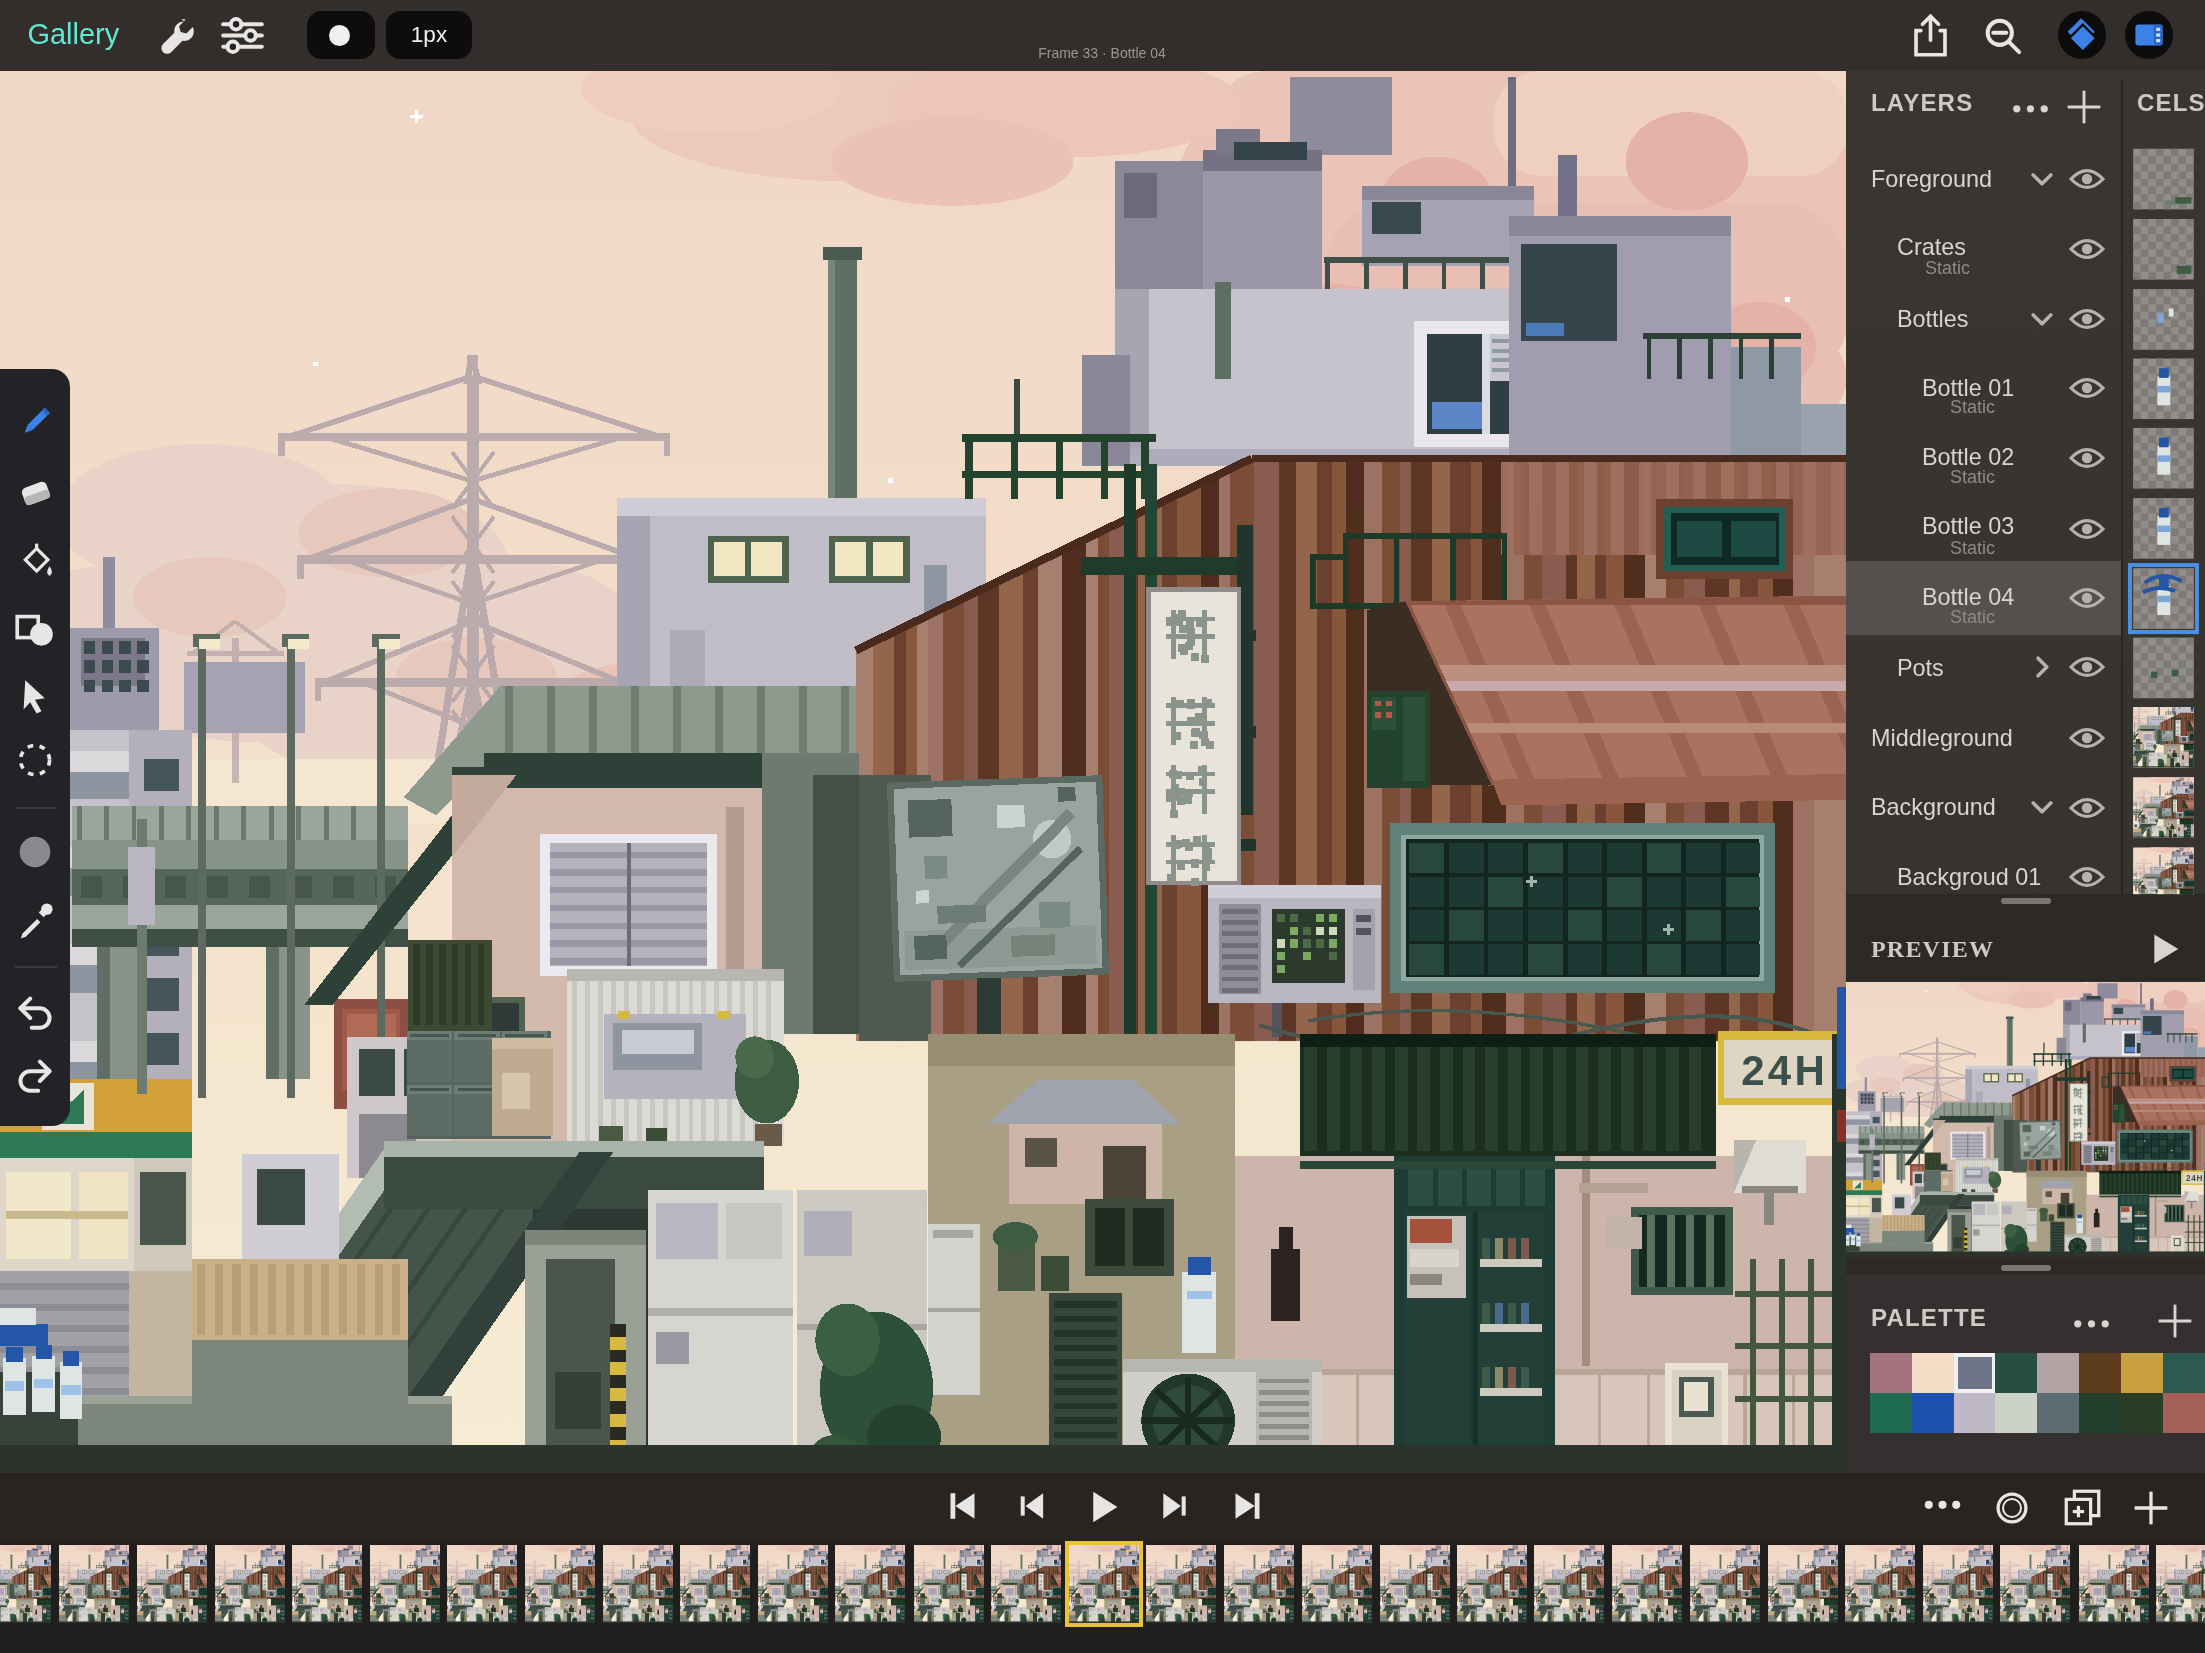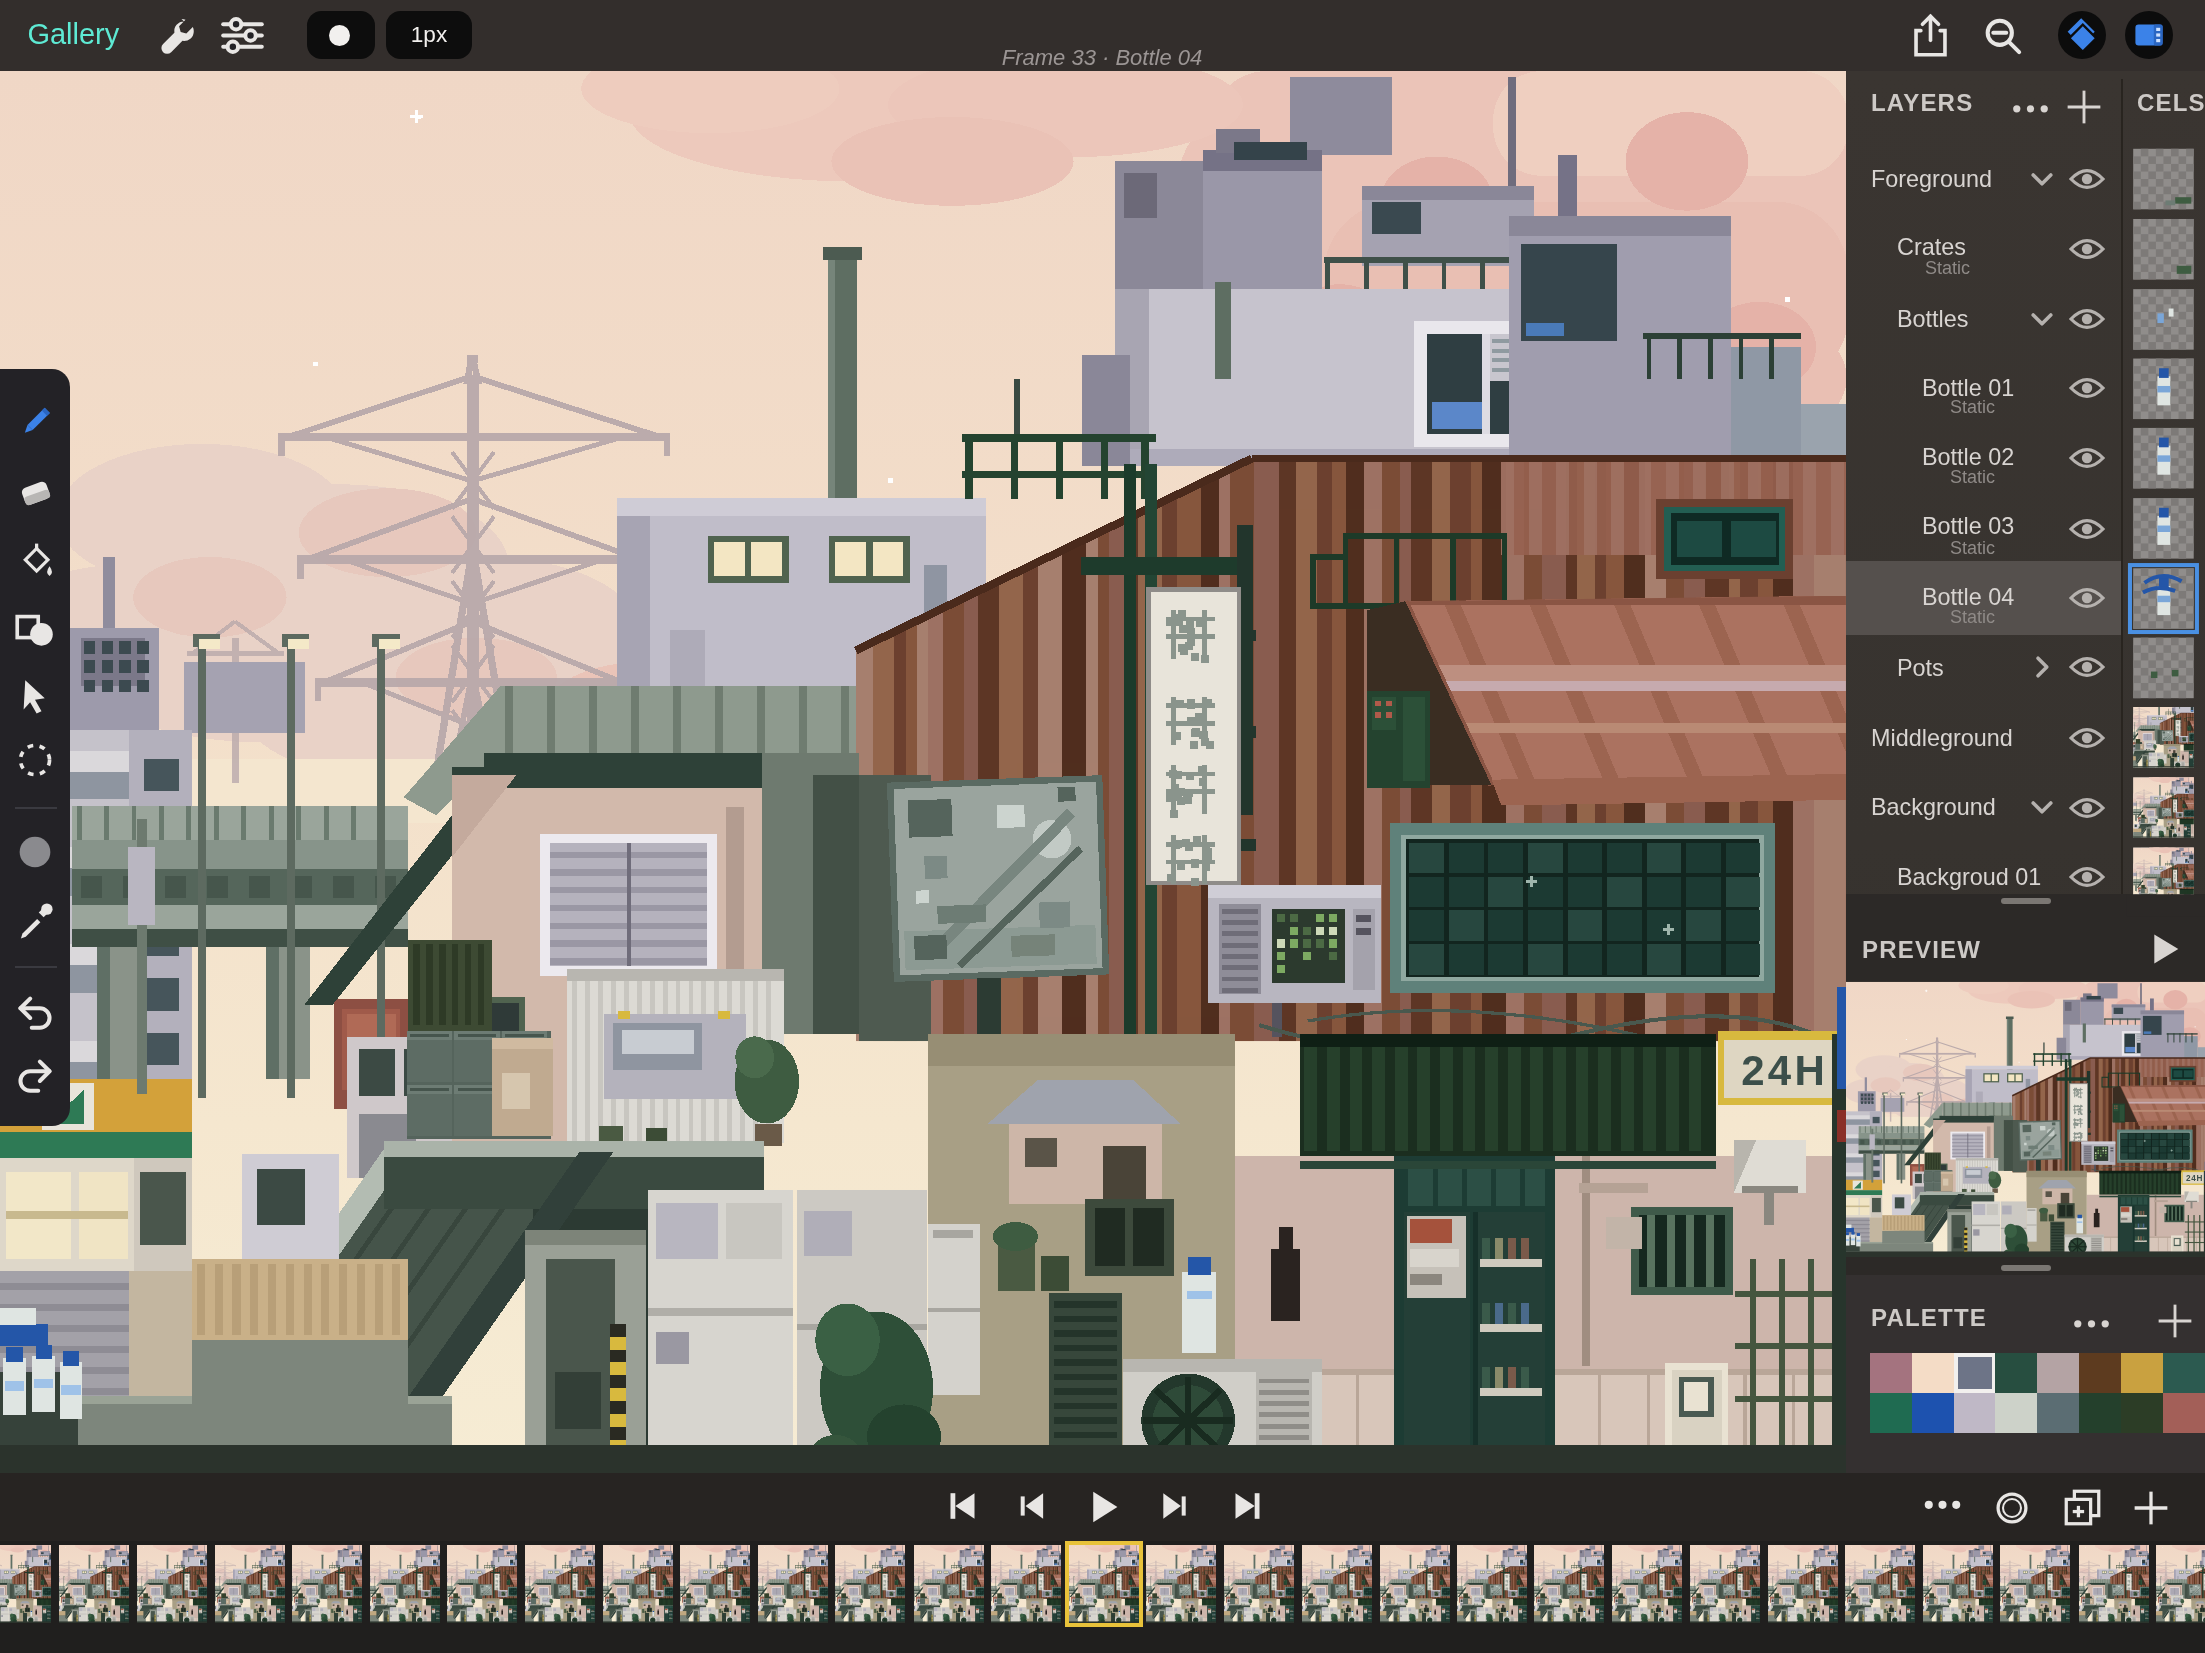--- a/index.html
+++ b/index.html
@@ -940,21 +940,21 @@
           <line x1="4" y1="24" x2="52" y2="24"></line>
           <line x1="4" y1="38" x2="52" y2="38"></line>
         </g>
         <circle cx="20" cy="10" r="6.5" fill="#232226" stroke="#e8e6e4" stroke-width="5"></circle>
         <circle cx="38" cy="24" r="6.5" fill="#232226" stroke="#e8e6e4" stroke-width="5"></circle>
         <circle cx="16" cy="38" r="6.5" fill="#232226" stroke="#e8e6e4" stroke-width="5"></circle>
       </svg></div>
   <div class="abs" style="left:307px;top:11.3px;width:68px;height:48px;background:#0d0d0d;border-radius:14.5px;"></div>
   <div class="abs" style="left:329px;top:25px;width:21px;height:21px;background:#f2f0ee;border-radius:50%;"></div>
   <div class="abs" style="left:386px;top:11.3px;width:86px;height:48px;background:#0d0d0d;border-radius:14.5px;color:#f2f0ee;font-size:22.6px;text-align:center;line-height:47px;">1px</div>
-  <div class="abs" style="left:860px;top:45px;width:484px;text-align:center;font-size:22px;color:#9b9594;font-style:italic;">Frame 33 · Bottle 04</div>
+  <div class="abs" style="left:860px;top:45px;width:484px;text-align:center;font-size:14px;color:#9b9594;">Frame 33 · Bottle 04</div>
   <div class="abs" style="left:1911px;top:13px;"><svg width="39" height="45" viewBox="0 0 48 56" style="">
         <g stroke="#e8e6e4" stroke-width="4.5" fill="none" stroke-linecap="round">
           <path d="M12 22 H6 V52 H42 V22 H36"></path>
           <line x1="24" y1="4" x2="24" y2="34"></line>
           <path d="M14 14 L24 4 L34 14"></path>
         </g>
       </svg></div>
   <div class="abs" style="left:1982px;top:14.5px;"><svg width="42" height="42" viewBox="0 0 52 52" style="">
         <g stroke="#e8e6e4" stroke-width="5" fill="none" stroke-linecap="round">
           <circle cx="22" cy="22" r="15"></circle>
@@ -1135,21 +1135,21 @@
         <path d="M2 15 Q22 -6 42 15 Q22 36 2 15 Z" fill="none" stroke="#b5b1ae" stroke-width="4"></path>
         <circle cx="22" cy="15" r="6.5" fill="#b5b1ae"></circle>
       </svg></div>
     <div class="lname abs" style="left:51px;top:793px;">Backgroud 01</div>
     <div class="abs" style="left:223px;top:794px;"><svg width="36" height="24" viewBox="0 0 44 30" style="">
         <path d="M2 15 Q22 -6 42 15 Q22 36 2 15 Z" fill="none" stroke="#b5b1ae" stroke-width="4"></path>
         <circle cx="22" cy="15" r="6.5" fill="#b5b1ae"></circle>
       </svg></div>
     <div class="abs" style="left:0;top:823px;width:359px;height:87px;background:#2c2927;"></div>
     <div class="abs" style="left:155px;top:827px;width:50px;height:5.7px;border-radius:3.2px;background:#7b7773;"></div>
-    <div class="hdr abs" style="left:16px;top:865px;">PREVIEW</div>
+    <div class="hdr abs" style="left:25px;top:865px;font-family:Liberation Serif, serif;">PREVIEW</div>
     <div class="abs" style="left:305px;top:862px;"><svg width="29" height="32" viewBox="0 0 36 40" style="">
         <path d="M4 2 L34 20 L4 38 Z" fill="#d8d4d1"></path>
       </svg></div>
     <div class="abs" style="left:0;top:911px;width:359px;height:275px;overflow:hidden;background:#e8d8c8;"><svg width="359" height="275" viewBox="0 88 2287 1737" preserveAspectRatio="xMidYMid slice">
         <use href="#art"></use>
       </svg></div>
     <div class="abs" style="left:0;top:1186px;width:359px;height:18.6px;background:#2c2927;"></div>
     <div class="abs" style="left:155px;top:1194px;width:50px;height:5.7px;border-radius:3.2px;background:#7b7773;"></div>
     <div class="abs" style="left:0;top:1204px;width:359px;height:198px;background:#343030;"></div>
     <div class="hdr abs" style="left:25px;top:1233px;">PALETTE</div>

